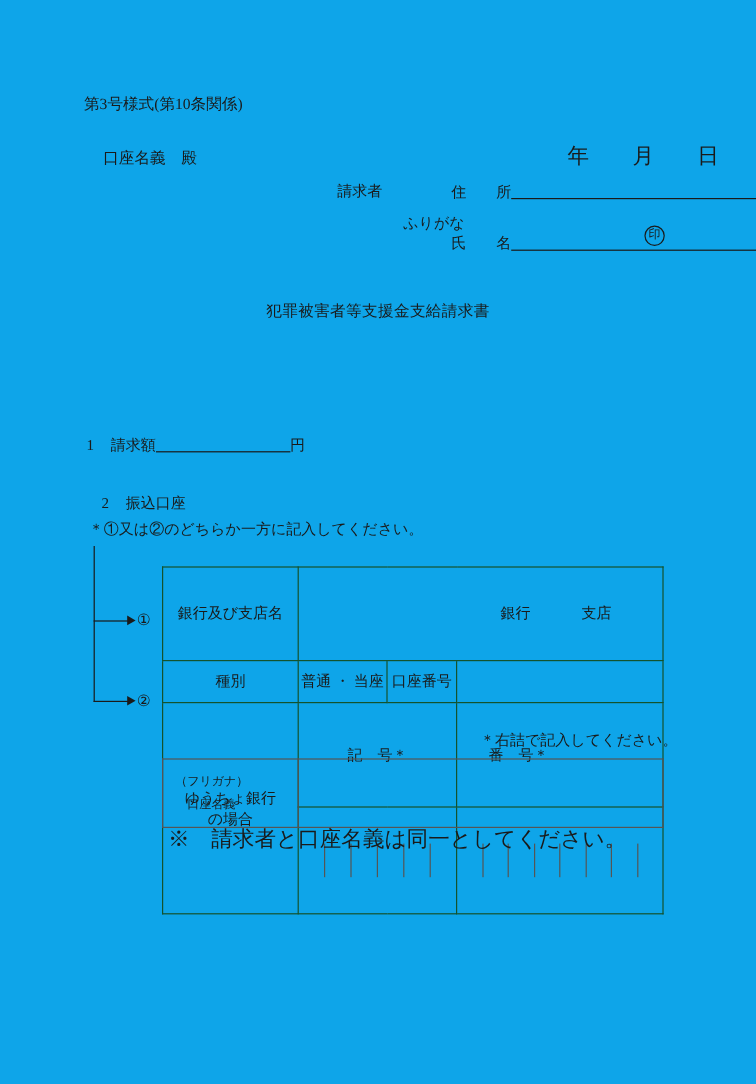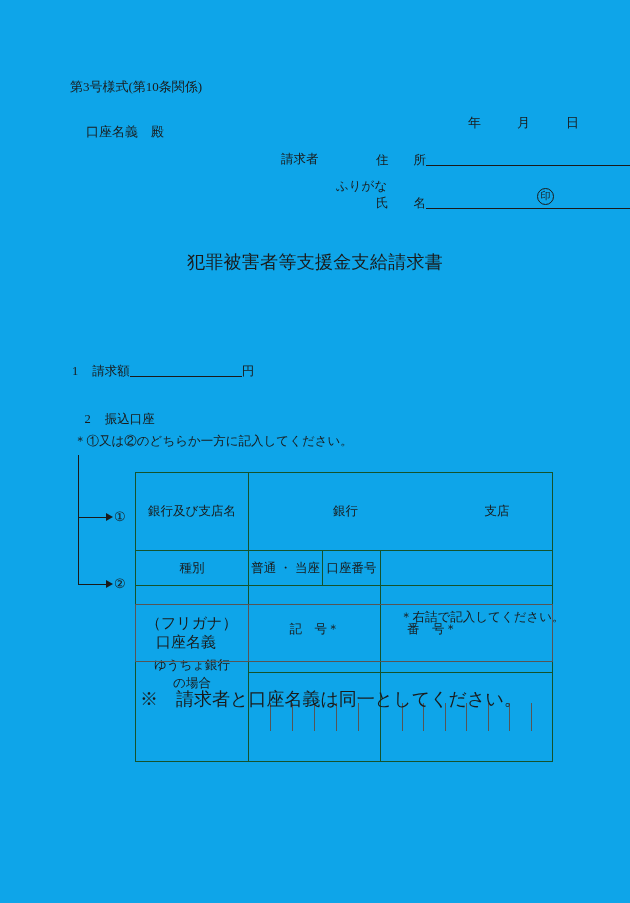--- a/index.html
+++ b/index.html
@@ -17,21 +17,21 @@
     height: 903px;
     background: #0ea5e9;
     overflow: hidden;
   }
 
   
   .t { position: absolute; white-space: pre; line-height: 1.0; }
 
   
   #form-no      { left: 70px;  top: 80px;  font-size: 13px; }
-  #date-line    { left: 455px; top: 103px; font-size: 13px; letter-spacing: 0; }
+  #date-line    { left: 455px; top: 103px; font-size: 18px; letter-spacing: 0; }
   #date-line span { display: inline-block; }
   #addressee    { left: 86px;  top: 125px; font-size: 13px; }
 
   
   #claimant-label { left: 281px; top: 153px; font-size: 12.5px; }
 
   .field-row { position: absolute; display: flex; align-items: flex-end; margin-left: 40px; }
   .field-label {
     font-size: 12.5px;
     white-space: pre;
@@ -64,21 +64,21 @@
 
   #row-tel      { left: 336px; top: 218px; }
   #row-tel .rule { width: 214px; }
 
   
   #doc-title {
     position: absolute;
     left: 0; right: 0;
     top: 250px;
     text-align: center;
-    font-size: 18px;
+    font-size: 13px;
     letter-spacing: 0.3px;
   }
 
   
   #body-para {
     position: absolute;
     left: 72px;
     top: 290px;
     width: 485px;
     font-size: 12.5px;
@@ -155,21 +155,21 @@
     vertical-align: middle;
     white-space: pre;
   }
 
   
   .bankname-inner {
     display: flex;
     align-items: center;
     height: 100%;
   }
-  .bankname-inner .b1 { flex: 1; text-align: center; }
+  .bankname-inner .b1 { flex: 1; text-align: right; }
   .bankname-inner .b2 { width: 110px; text-align: center; }
 
   
   .yucho-label {
     text-align: left;
     padding-left: 10px;
     line-height: 18px;
   }
 
   
@@ -198,25 +198,25 @@
     position: absolute;
     left: 400px;
     top: 611px;
     font-size: 12.5px;
   }
 
   
   #name-table {
     position: absolute;
     left: 135px;
-    top: 604px;
+    top: 632px;
     width: 417px;
     border-collapse: collapse;
     table-layout: fixed;
-    font-size: 15px;
+    font-size: 10px;
   }
   #name-table td {
     border: 1px solid #555;
     padding: 0;
     height: 56px;
     vertical-align: middle;
     white-space: pre;
   }
   #name-table td.label-cell {
     padding-left: 10px;

